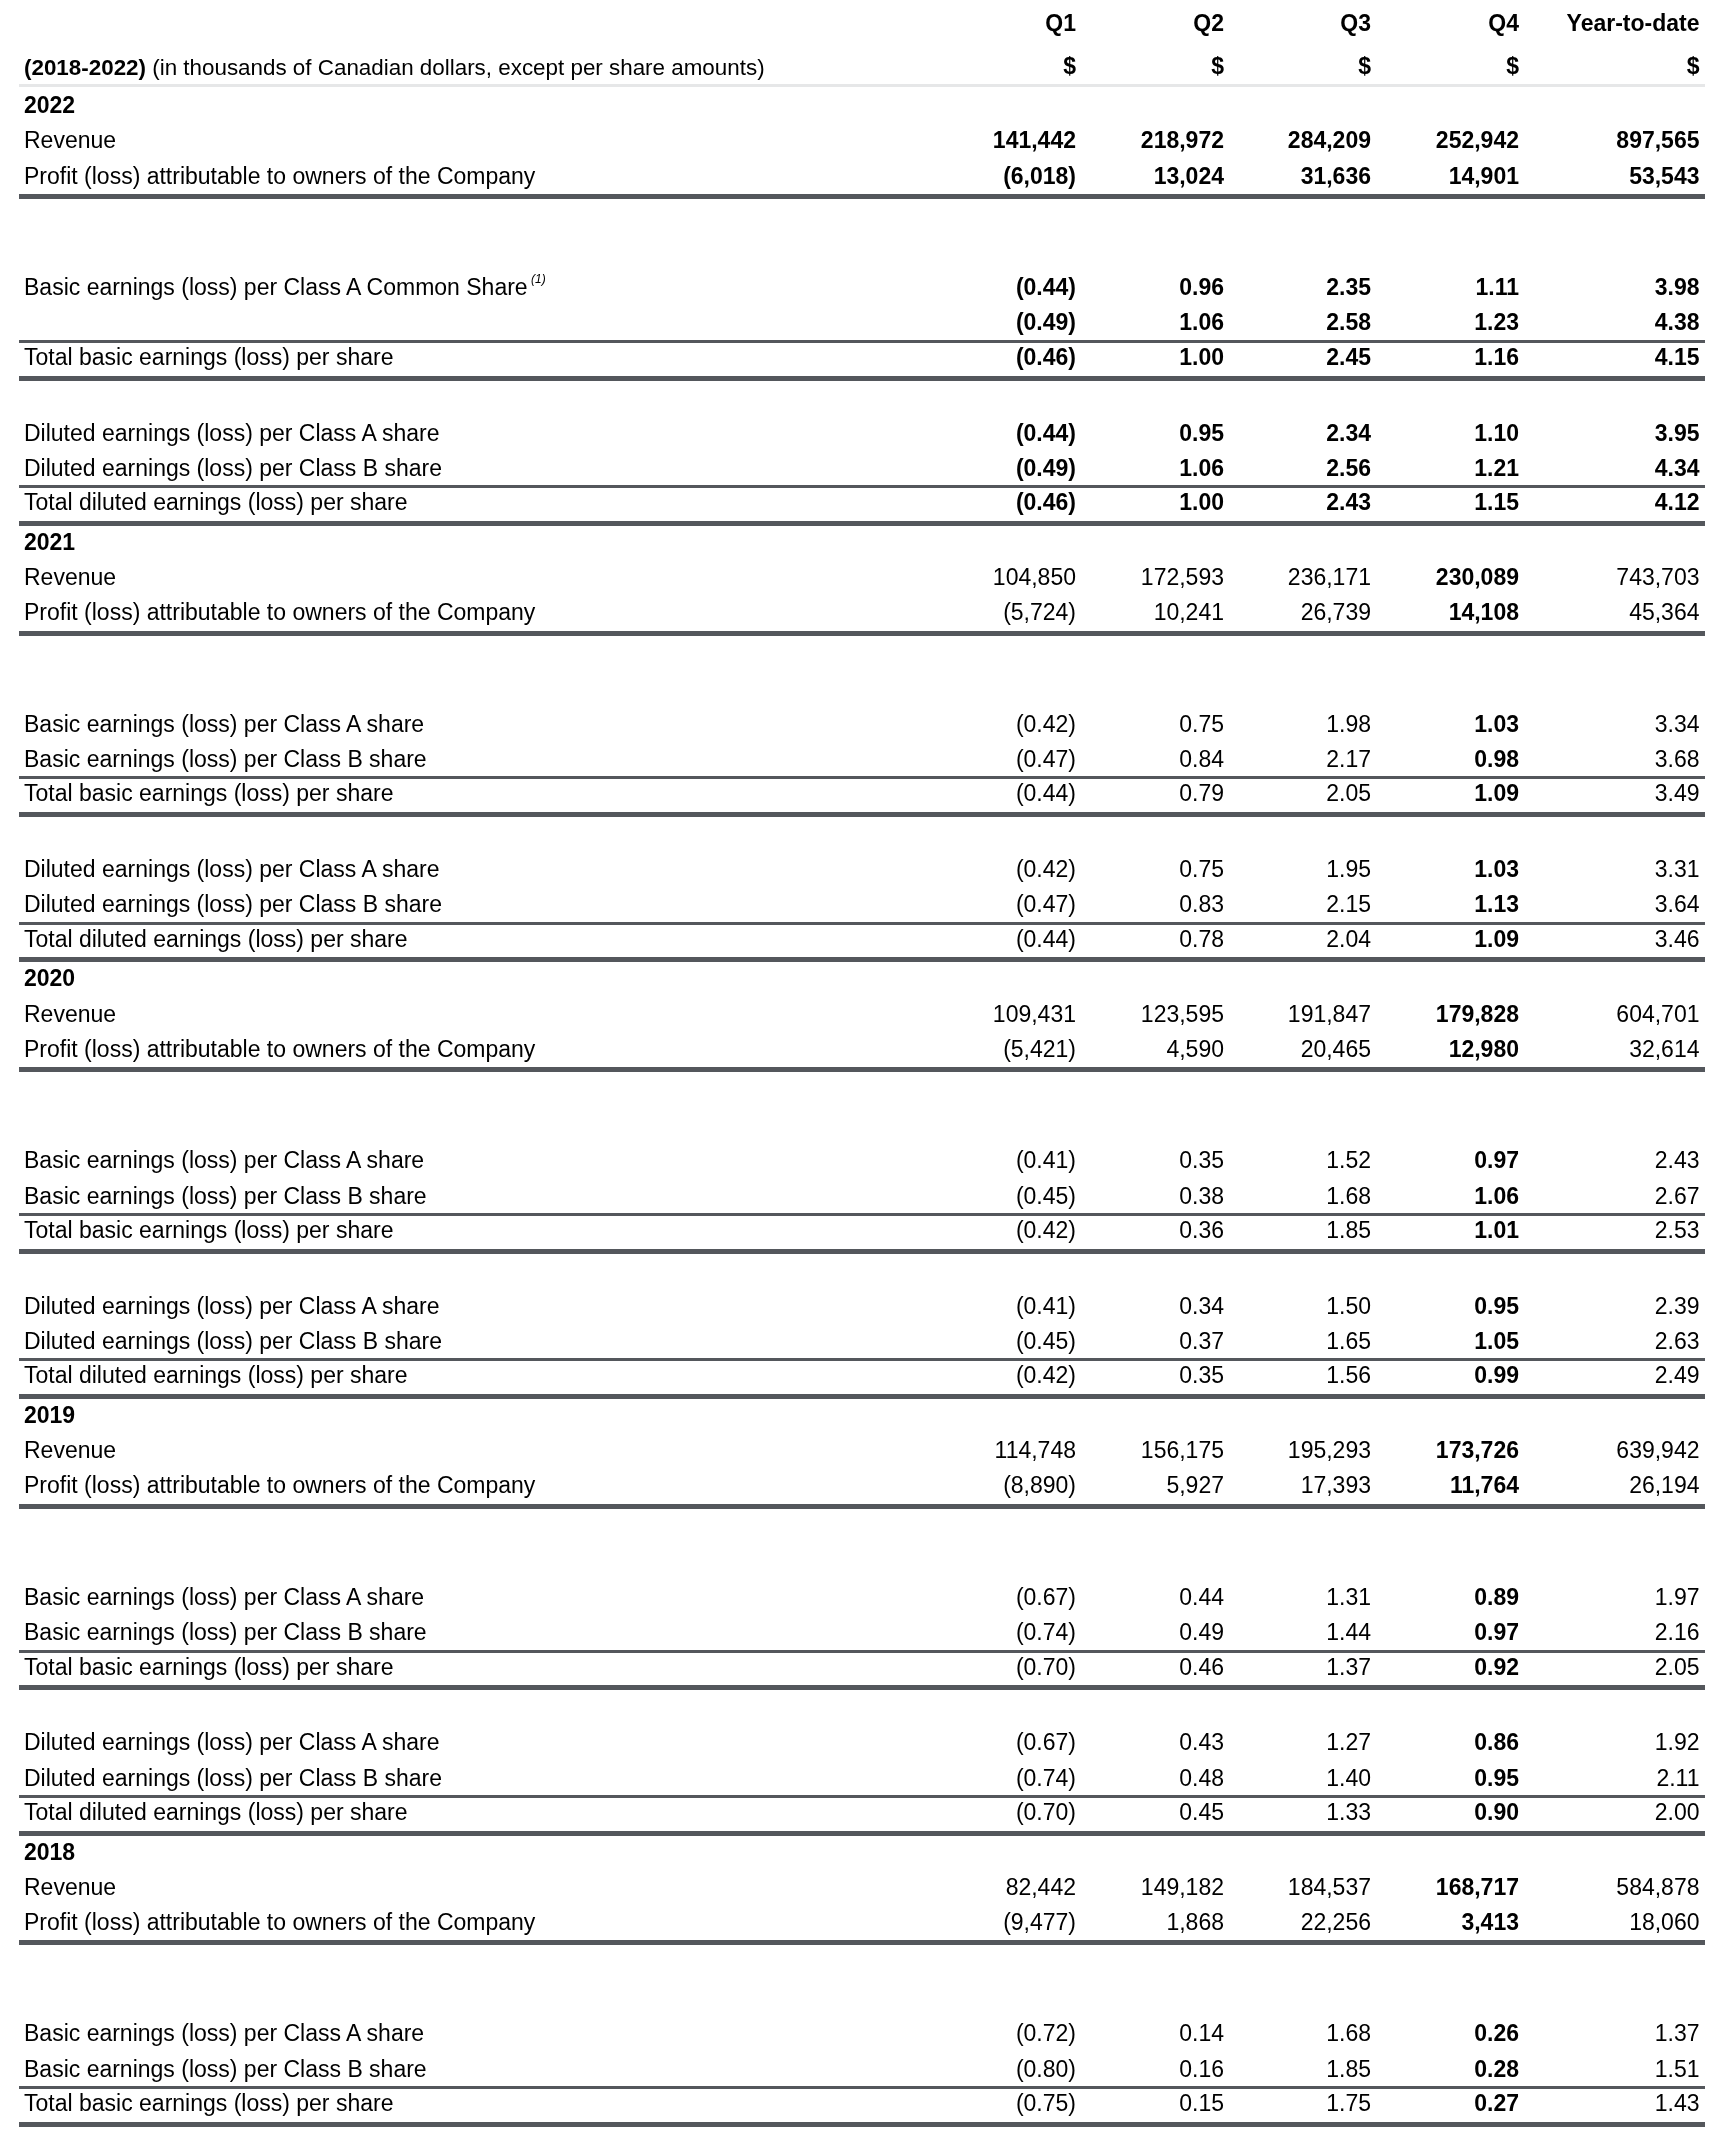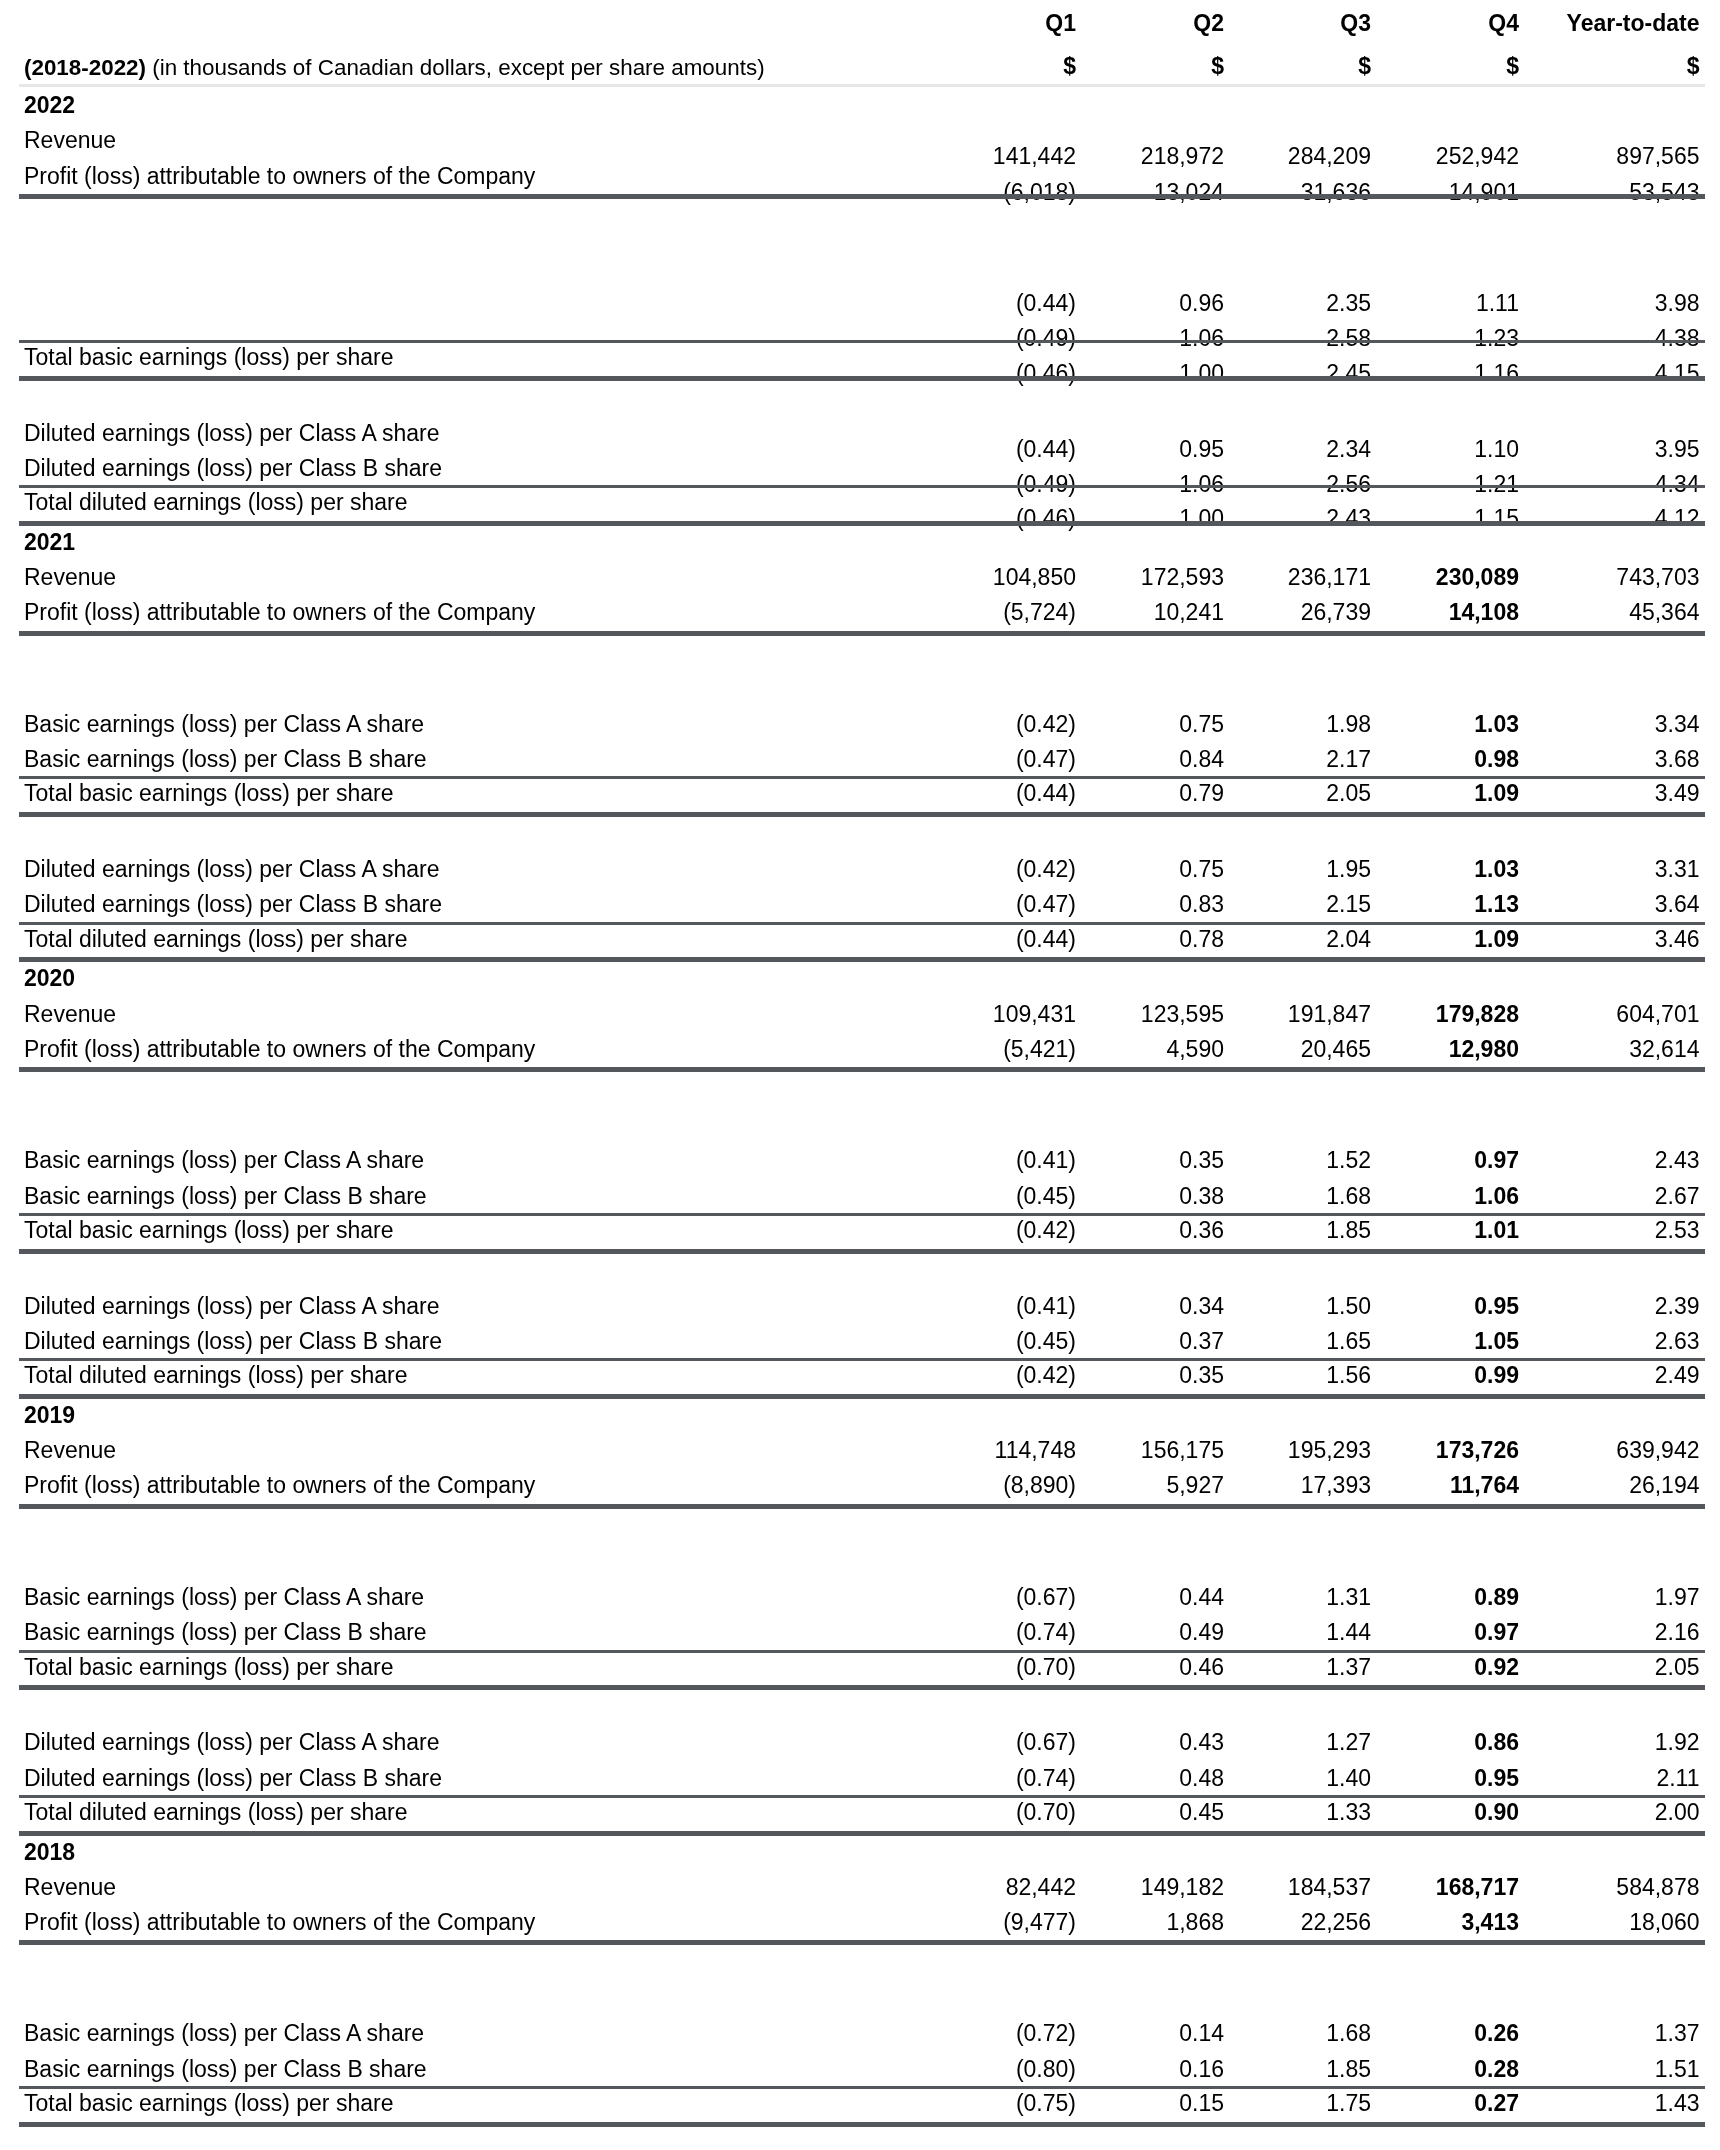--- a/index.html
+++ b/index.html
@@ -13,21 +13,21 @@
   .hdr .subtitle { position:absolute; left:24px; top:55px; font-size:22.4px; white-space:nowrap; }
   .hdr .subtitle b { font-weight:bold; }
   .rule-light { position:absolute; left:19px; width:1686px; height:3px; background:#e6e7e8; }
   .rule-thin { position:absolute; left:19px; width:1686px; height:2.6px; background:#54575c; }
   .rule-thick { position:absolute; left:19px; width:1686px; height:4.7px; background:#54575c; }
   .row { position:absolute; left:0; width:1721px; height:34px; font-size:23px; line-height:34px; }
   .row .lbl { position:absolute; left:24px; top:0; white-space:nowrap; }
   .row .v { position:absolute; top:0; text-align:right; white-space:nowrap; }
   .row sup { font-size:12px; font-style:italic; vertical-align:12px; line-height:0; margin-left:3.4px; }
   .year { position:absolute; left:24px; font-weight:bold; font-size:23px; line-height:34px; }
-  .bold .v { font-weight:normal;margin-top:16px; }
+  .bold .v { font-weight:bold; }
   
   .c0 { right:645px; } .c1 { right:497px; } .c2 { right:350px; } .c3 { right:202px;font-weight:bold; } .c4 { right:21.5px; }
 </style>
 </head>
 <body>
 
 <div class="page">
 
   <div class="hdr">
     <div class="subtitle">
@@ -69,20 +69,21 @@
         </div>
         <div class="row" style="top: 159px;">
           <span class="lbl"><span>Profit (loss) attributable to owners of the Company</span></span>
           <span class="v c0">(6,018)</span>
           <span class="v c1">13,024</span>
           <span class="v c2">31,636</span>
           <span class="v c3">14,901</span>
           <span class="v c4">53,543</span>
         </div>
         <div class="row" style="top: 270px;">
+          <span class="lbl"><span>Basic earnings (loss) per Class A Common Share</span><sup>(1)</sup></span>
           <span class="v c0">(0.44)</span>
           <span class="v c1">0.96</span>
           <span class="v c2">2.35</span>
           <span class="v c3">1.11</span>
           <span class="v c4">3.98</span>
         </div>
         <div class="row" style="top: 305px;">
           <span class="v c0">(0.49)</span>
           <span class="v c1">1.06</span>
           <span class="v c2">2.58</span>

